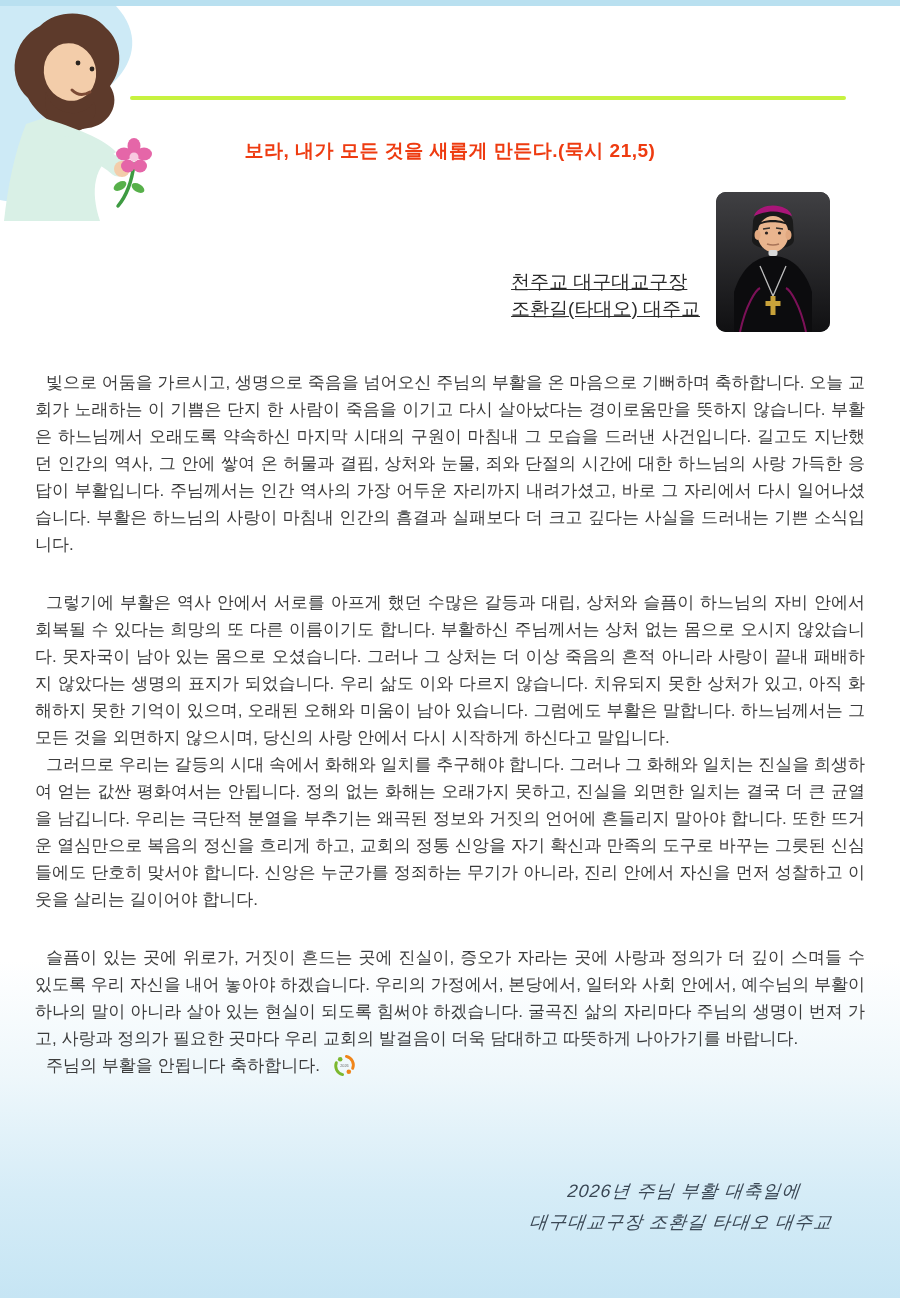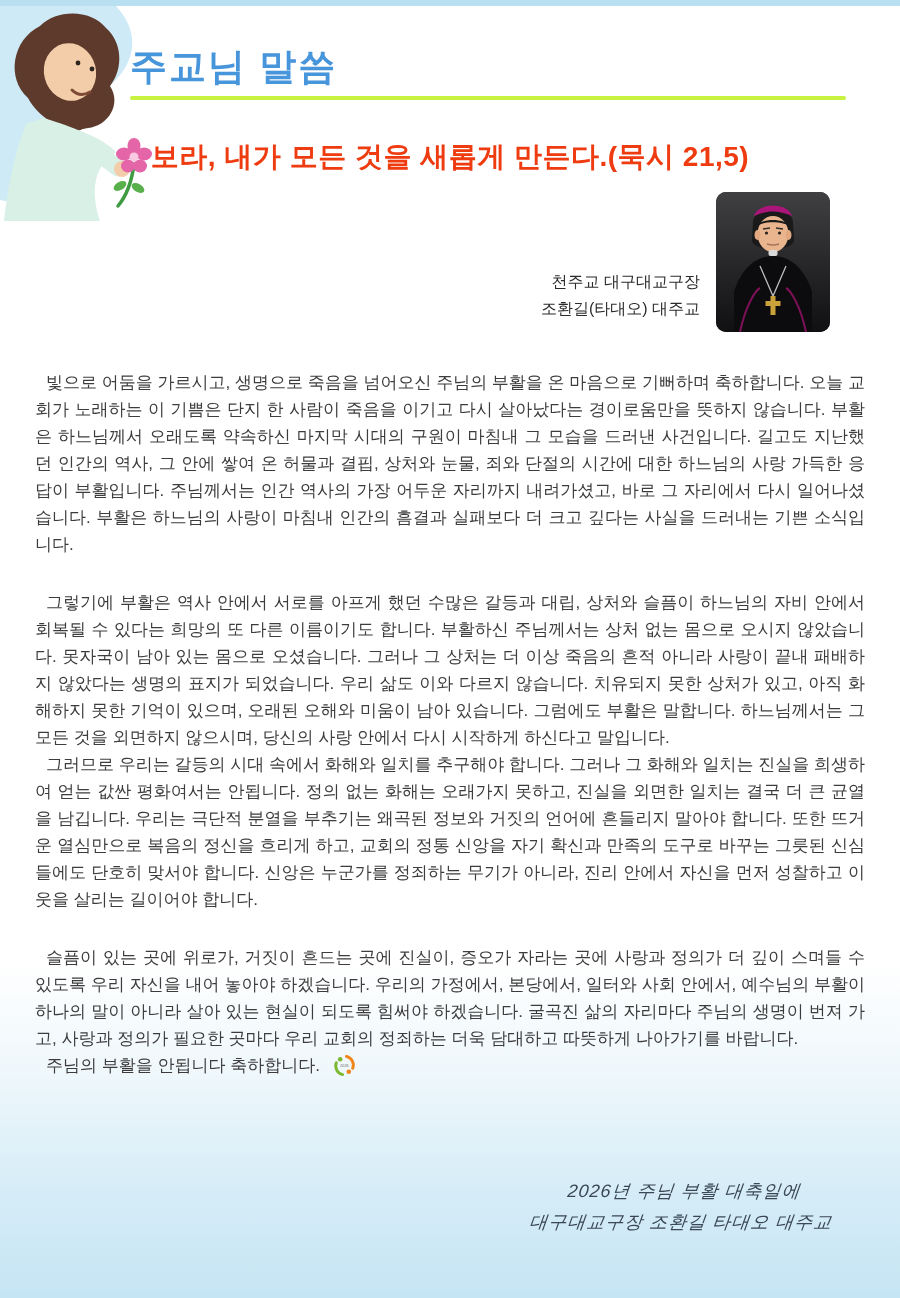--- a/index.html
+++ b/index.html
@@ -10,25 +10,25 @@
   }
   .top-strip { position:absolute; top:0; left:0; width:900px; height:6px; background:#b9e0f0; }
   .illustration { position:absolute; left:0; top:6px; width:170px; height:215px; }
   .page-title {
     position:absolute; left:130px; top:42px; margin:0;
     font-size:37px; font-weight:bold; color:#4795da; letter-spacing:2px;
   }
   .header-divider { position:absolute; left:130px; top:96px; width:716px; height:4px; background:#c7f23f; border-radius:2px; }
   .verse-heading {
     position:absolute; left:0; top:138px; width:900px; text-align:center;
-    font-size:28px; font-weight:bold; color:#ee3b10; letter-spacing:0.5px;
+    font-size:19px; font-weight:bold; color:#ee3b10; letter-spacing:0.5px;
   }
   .author-caption {
-    position:absolute; right:200px; top:268px; text-align:right;
-    font-size:16px; line-height:27px; color:#2b2b2b;
+    position:absolute; right:200px; top:268px; 
+    font-size:19px; line-height:27px; color:#2b2b2b;text-decoration:underline;
   }
   .bishop-photo {
     position:absolute; left:716px; top:192px; width:114px; height:140px;
     border-radius:10px; overflow:hidden; background:#1c1c1e;
   }
   .bishop-photo svg { display:block; width:100%; height:100%; }
   .body-text {
     position:absolute; left:35px; top:338px; width:830px;
     font-size:17px; line-height:27px; color:#3c3c3c; text-align:justify;
   }
@@ -77,21 +77,20 @@
         <ellipse cx="134" cy="140" rx="6.5" ry="8"></ellipse>
         <ellipse cx="144" cy="148" rx="8" ry="6.5"></ellipse>
         <ellipse cx="140" cy="160" rx="7" ry="6.5"></ellipse>
         <ellipse cx="128" cy="160" rx="7" ry="6.5"></ellipse>
         <ellipse cx="124" cy="148" rx="8" ry="6.5"></ellipse>
       </g>
       <circle cx="134" cy="151" r="4.5" fill="#f8c9e0"></circle>
     </g>
   </svg>
 
-  <h1 class="page-title">주교님 말씀</h1>
   <div class="header-divider"></div>
 
   <div class="verse-heading">보라, 내가 모든 것을 새롭게 만든다.(묵시 21,5)</div>
 
   <div class="author-caption">
     <div>천주교 대구대교구장</div>
     <div>조환길(타대오) 대주교</div>
   </div>
 
   <div class="bishop-photo">
@@ -124,21 +123,21 @@
       <path d="M54.5,104 h5 v5 h5 v5 h-5 v9 h-5 v-9 h-5 v-5 h5 Z" fill="#c9a23a"></path>
 
       <path d="M24,140 C30,112 40,98 44,96 M90,140 C84,112 74,98 70,96" stroke="#7c1158" stroke-width="2" fill="none"></path>
     </svg>
   </div>
 
   <div class="body-text">
     <p class="gap">빛으로 어둠을 가르시고, 생명으로 죽음을 넘어오신 주님의 부활을 온 마음으로 기뻐하며 축하합니다. 오늘 교회가 노래하는 이 기쁨은 단지 한 사람이 죽음을 이기고 다시 살아났다는 경이로움만을 뜻하지 않습니다. 부활은 하느님께서 오래도록 약속하신 마지막 시대의 구원이 마침내 그 모습을 드러낸 사건입니다. 길고도 지난했던 인간의 역사, 그 안에 쌓여 온 허물과 결핍, 상처와 눈물, 죄와 단절의 시간에 대한 하느님의 사랑 가득한 응답이 부활입니다. 주님께서는 인간 역사의 가장 어두운 자리까지 내려가셨고, 바로 그 자리에서 다시 일어나셨습니다. 부활은 하느님의 사랑이 마침내 인간의 흠결과 실패보다 더 크고 깊다는 사실을 드러내는 기쁜 소식입니다.</p>
     <p class="gap">그렇기에 부활은 역사 안에서 서로를 아프게 했던 수많은 갈등과 대립, 상처와 슬픔이 하느님의 자비 안에서 회복될 수 있다는 희망의 또 다른 이름이기도 합니다. 부활하신 주님께서는 상처 없는 몸으로 오시지 않았습니다. 못자국이 남아 있는 몸으로 오셨습니다. 그러나 그 상처는 더 이상 죽음의 흔적 아니라 사랑이 끝내 패배하지 않았다는 생명의 표지가 되었습니다. 우리 삶도 이와 다르지 않습니다. 치유되지 못한 상처가 있고, 아직 화해하지 못한 기억이 있으며, 오래된 오해와 미움이 남아 있습니다. 그럼에도 부활은 말합니다. 하느님께서는 그 모든 것을 외면하지 않으시며, 당신의 사랑 안에서 다시 시작하게 하신다고 말입니다.</p>
     <p>그러므로 우리는 갈등의 시대 속에서 화해와 일치를 추구해야 합니다. 그러나 그 화해와 일치는 진실을 희생하여 얻는 값싼 평화여서는 안됩니다. 정의 없는 화해는 오래가지 못하고, 진실을 외면한 일치는 결국 더 큰 균열을 남깁니다. 우리는 극단적 분열을 부추기는 왜곡된 정보와 거짓의 언어에 흔들리지 말아야 합니다. 또한 뜨거운 열심만으로 복음의 정신을 흐리게 하고, 교회의 정통 신앙을 자기 확신과 만족의 도구로 바꾸는 그릇된 신심들에도 단호히 맞서야 합니다. 신앙은 누군가를 정죄하는 무기가 아니라, 진리 안에서 자신을 먼저 성찰하고 이웃을 살리는 길이어야 합니다.</p>
-    <p class="gap">슬픔이 있는 곳에 위로가, 거짓이 흔드는 곳에 진실이, 증오가 자라는 곳에 사랑과 정의가 더 깊이 스며들 수 있도록 우리 자신을 내어 놓아야 하겠습니다. 우리의 가정에서, 본당에서, 일터와 사회 안에서, 예수님의 부활이 하나의 말이 아니라 살아 있는 현실이 되도록 힘써야 하겠습니다. 굴곡진 삶의 자리마다 주님의 생명이 번져 가고, 사랑과 정의가 필요한 곳마다 우리 교회의 정죄하는 더욱 담대하고 따뜻하게 나아가기를 바랍니다.</p>
+    <p class="gap">슬픔이 있는 곳에 위로가, 거짓이 흔드는 곳에 진실이, 증오가 자라는 곳에 사랑과 정의가 더 깊이 스며들 수 있도록 우리 자신을 내어 놓아야 하겠습니다. 우리의 가정에서, 본당에서, 일터와 사회 안에서, 예수님의 부활이 하나의 말이 아니라 살아 있는 현실이 되도록 힘써야 하겠습니다. 굴곡진 삶의 자리마다 주님의 생명이 번져 가고, 사랑과 정의가 필요한 곳마다 우리 교회의 발걸음이 더욱 담대하고 따뜻하게 나아가기를 바랍니다.</p>
     <p><span>주님의 부활을 안됩니다 축하합니다.</span><span class="logo-icon"><svg viewBox="0 0 24 24" width="23" height="23" aria-hidden="true">
         <circle cx="7.5" cy="5.5" r="2.4" fill="#7cb82f"></circle>
         <path d="M3.5,9 C1.5,14 4,20 10,21.5" fill="none" stroke="#7cb82f" stroke-width="3" stroke-linecap="round"></path>
         <circle cx="16.5" cy="18.5" r="2.4" fill="#f08519"></circle>
         <path d="M20.5,15 C22.5,10 20,4 14,2.5" fill="none" stroke="#f08519" stroke-width="3" stroke-linecap="round"></path>
         <text x="12" y="13.5" font-size="4" text-anchor="middle" fill="#6a6a6a" font-family="Liberation Sans, sans-serif">2026</text>
       </svg></span></p>
   </div>
 
   <div class="signature">

